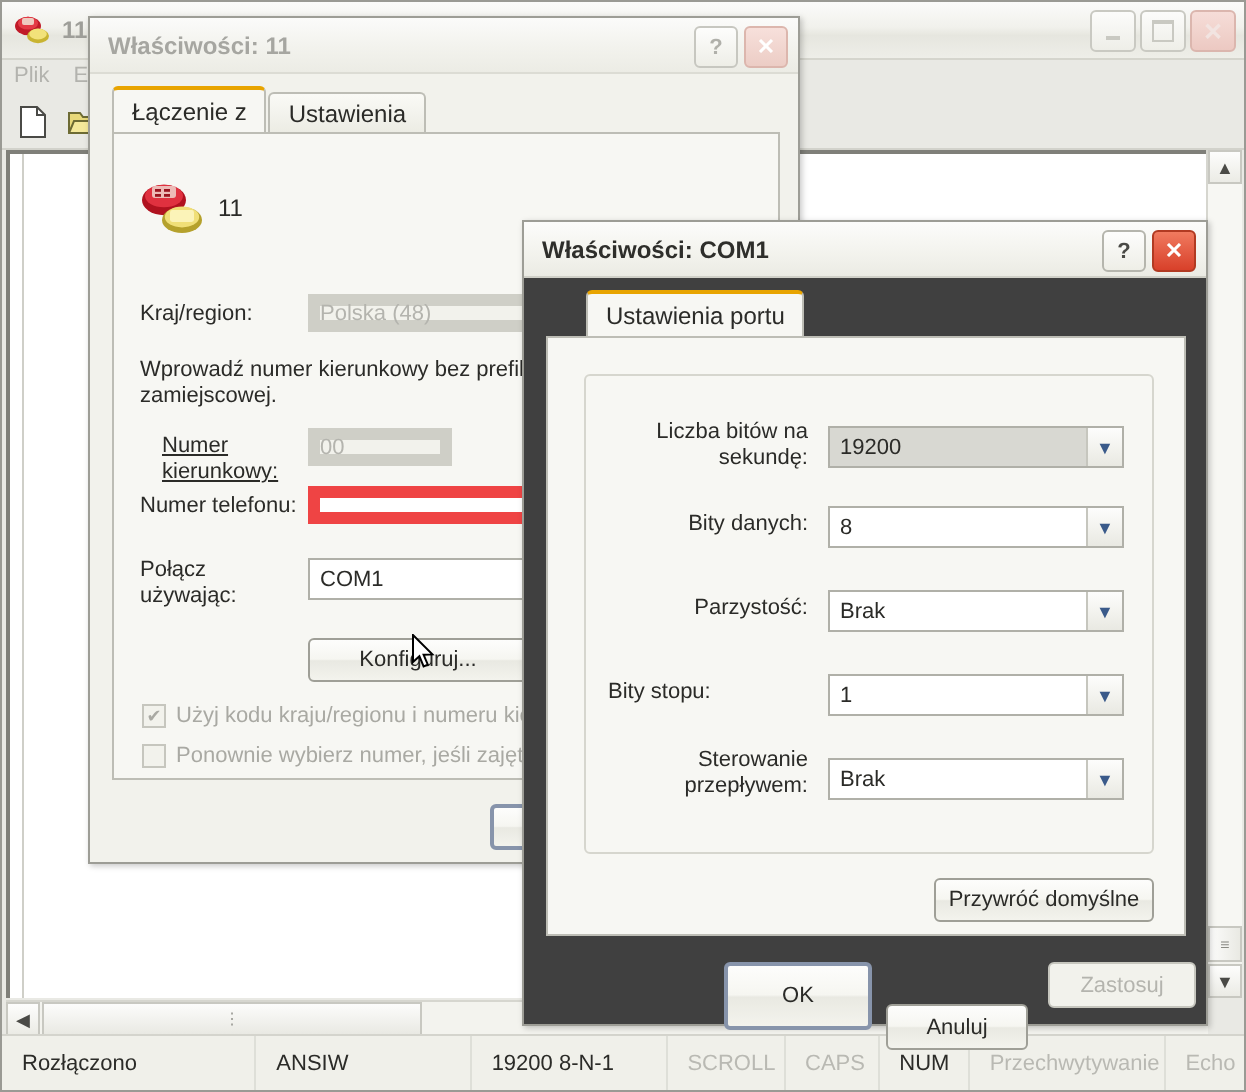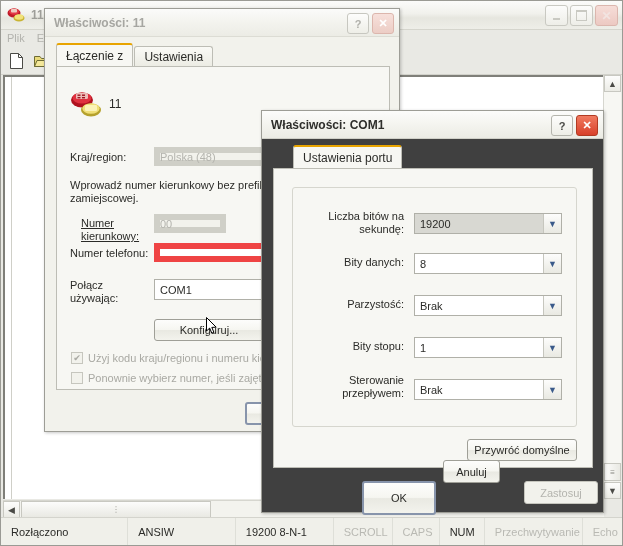--- a/index.html
+++ b/index.html
@@ -415,37 +415,37 @@
         <span class="cval">8</span>
         <span class="carrow">▼</span>
       </div>
 
       <div class="lbl" style="left:30px; top:129px; width:100px; text-align:right;">Parzystość:</div>
       <div class="combo" style="left:140px; top:126px; width:148px; height:21px;">
         <span class="cval">Brak</span>
         <span class="carrow">▼</span>
       </div>
 
-      <div class="lbl" style="left:30px; top:171px; width:100px; text-align:right;">Bity stopu:</div>
+      <div class="lbl" style="left:30px; top:171px; width:100px; text-align:left;">Bity stopu:</div>
       <div class="combo" style="left:140px; top:168px; width:148px; height:21px;">
         <span class="cval">1</span>
         <span class="carrow">▼</span>
       </div>
 
       <div class="lbl" style="left:20px; top:205px; width:110px; text-align:right;">Sterowanie przepływem:</div>
       <div class="combo" style="left:140px; top:210px; width:148px; height:21px;">
         <span class="cval">Brak</span>
         <span class="carrow">▼</span>
       </div>
 
       <div class="btn" style="left:193px; top:270px; width:110px; height:22px;">Przywróć domyślne</div>
     </div>
 
     <div class="btn default" style="left:100px; top:370px; width:74px; height:34px;">OK</div>
-    <div class="btn" style="left:181px; top:349px; width:57px; height:23px;">Anuluj</div>
+    <div class="btn" style="left:181px; top:391px; width:71px; height:23px;">Anuluj</div>
     <div class="btn disabled" style="left:262px; top:370px; width:74px; height:23px;">Zastosuj</div>
   </div>
 
   <div class="cursor-arrow" style="left:206px; top:317px;">
     <svg width="12" height="19" viewBox="0 0 12 19">
       <path d="M0.5 0.5 L0.5 14 L3.7 11.1 L5.8 16.2 L7.9 15.3 L5.8 10.4 L10.2 10.2 Z" fill="#ffffff" stroke="#000000" stroke-width="1"></path>
     </svg>
   </div>
 
 </div>

